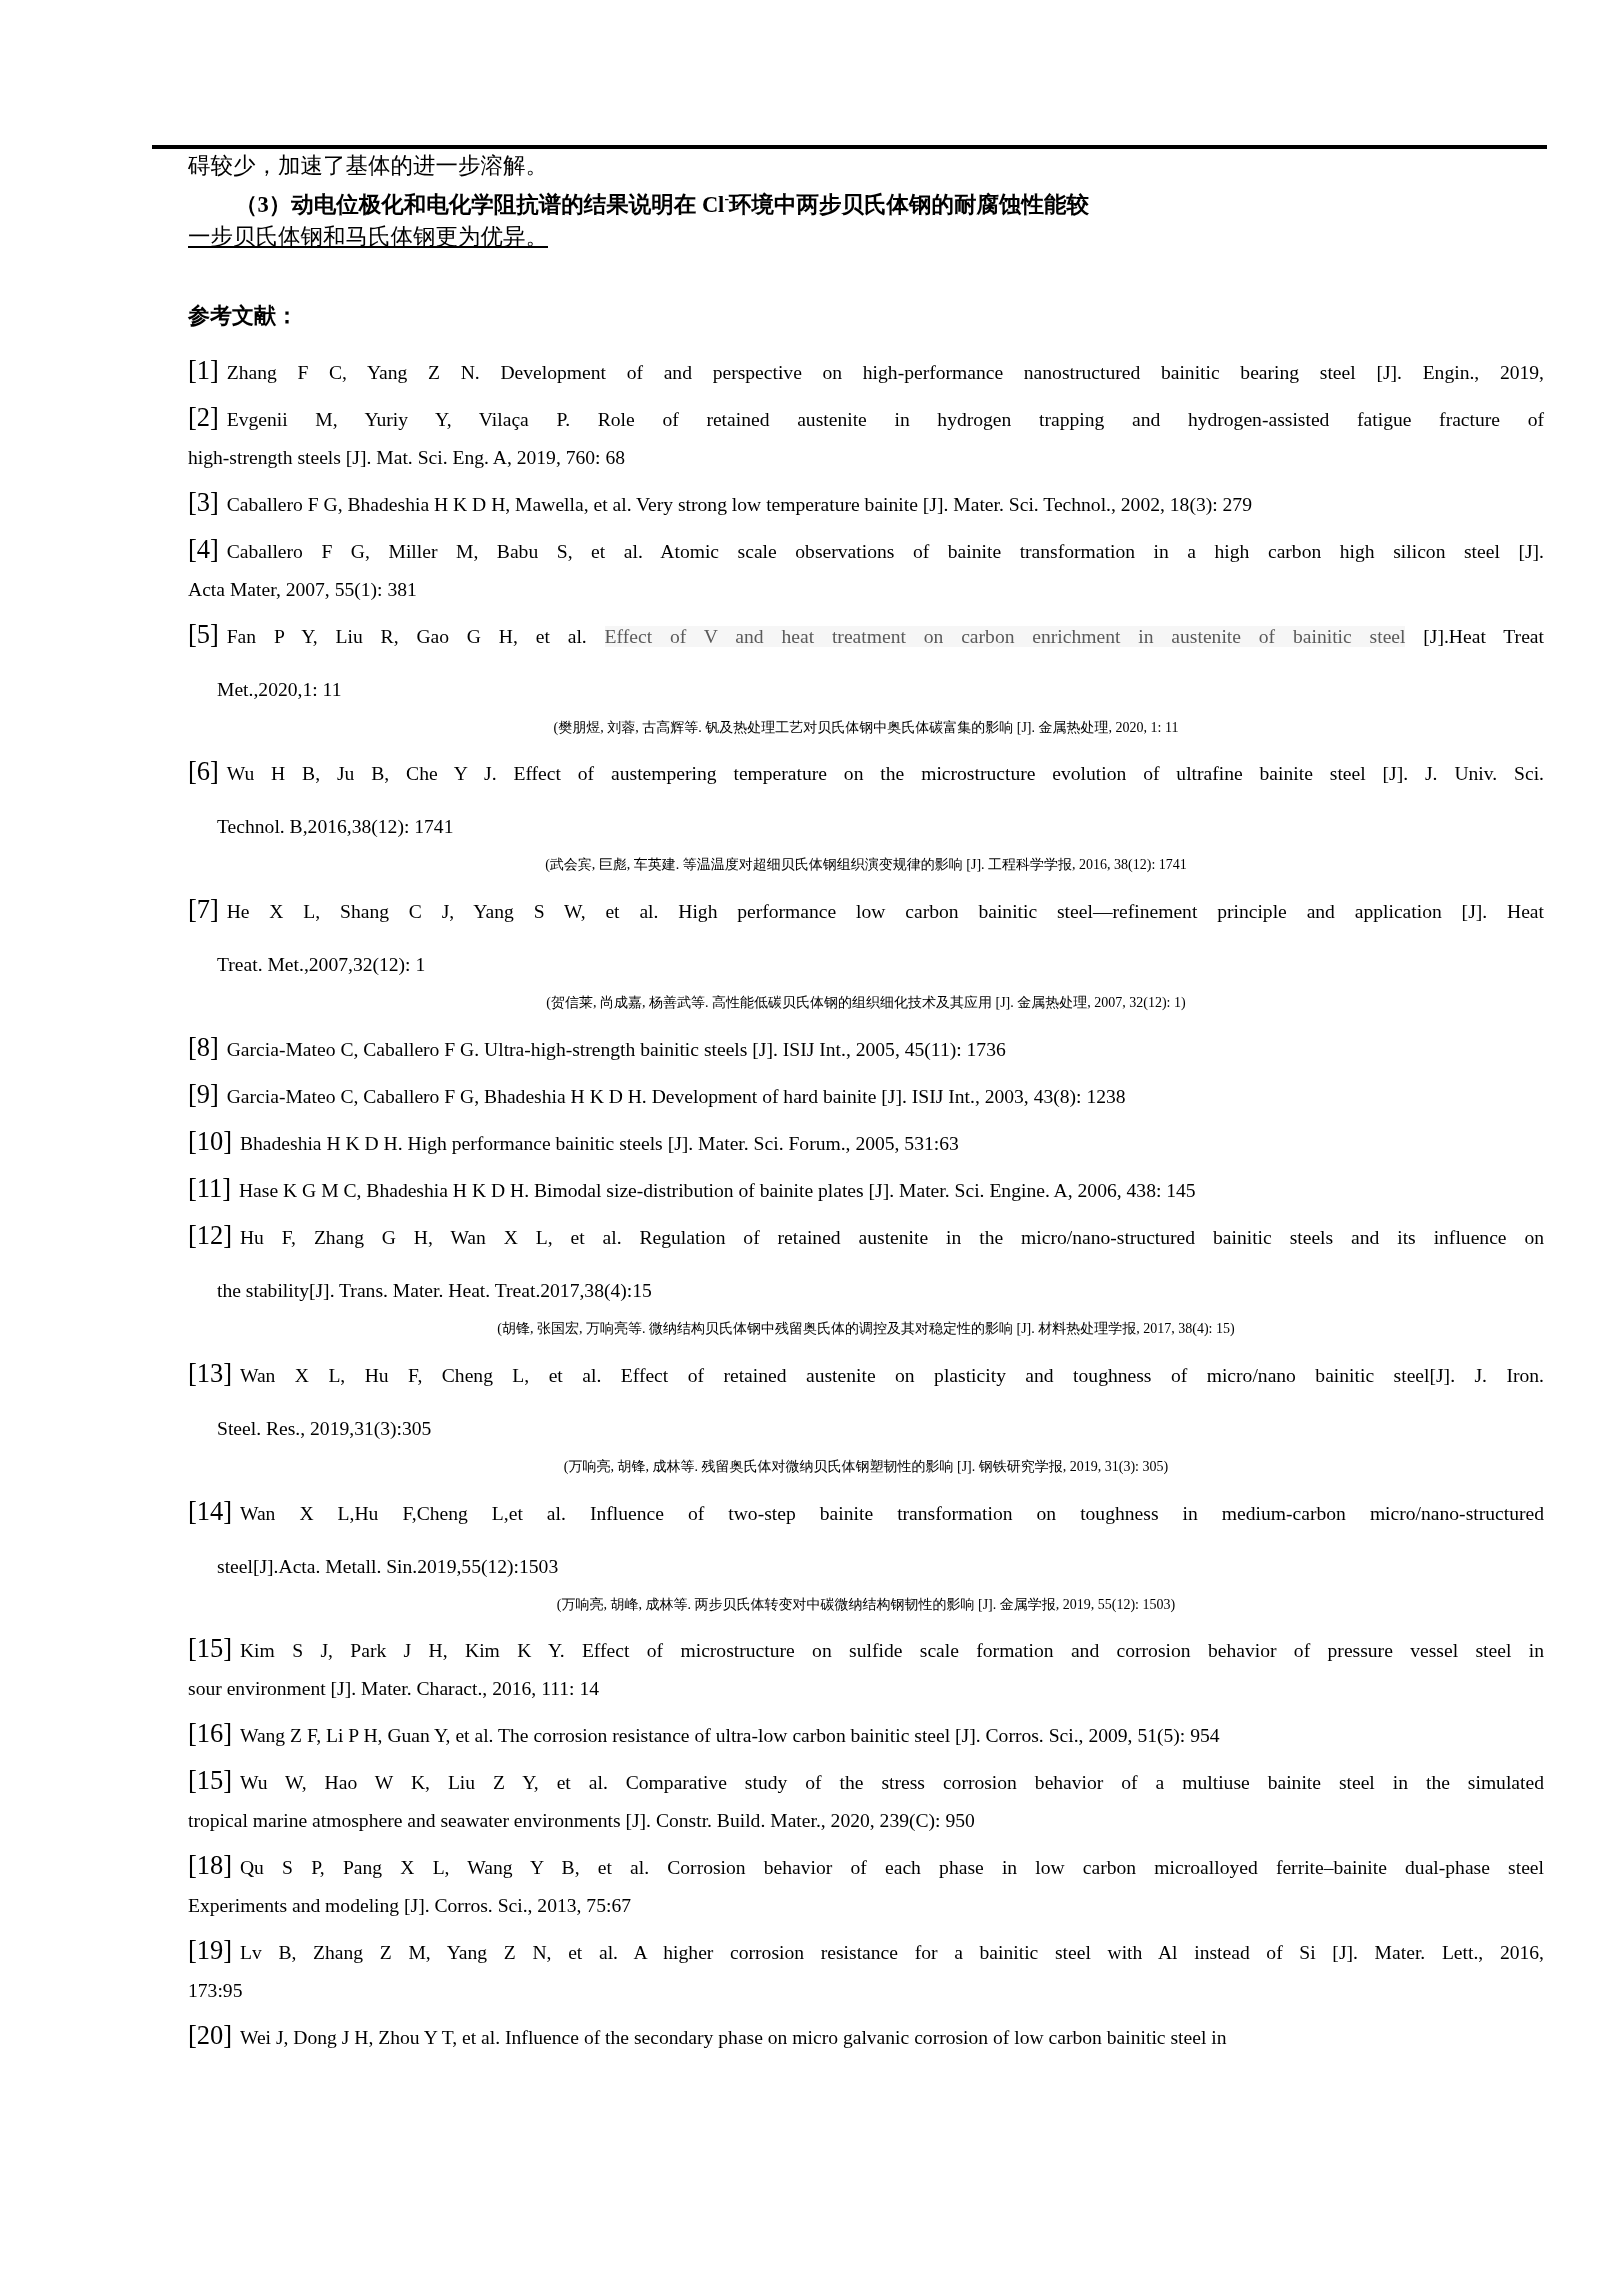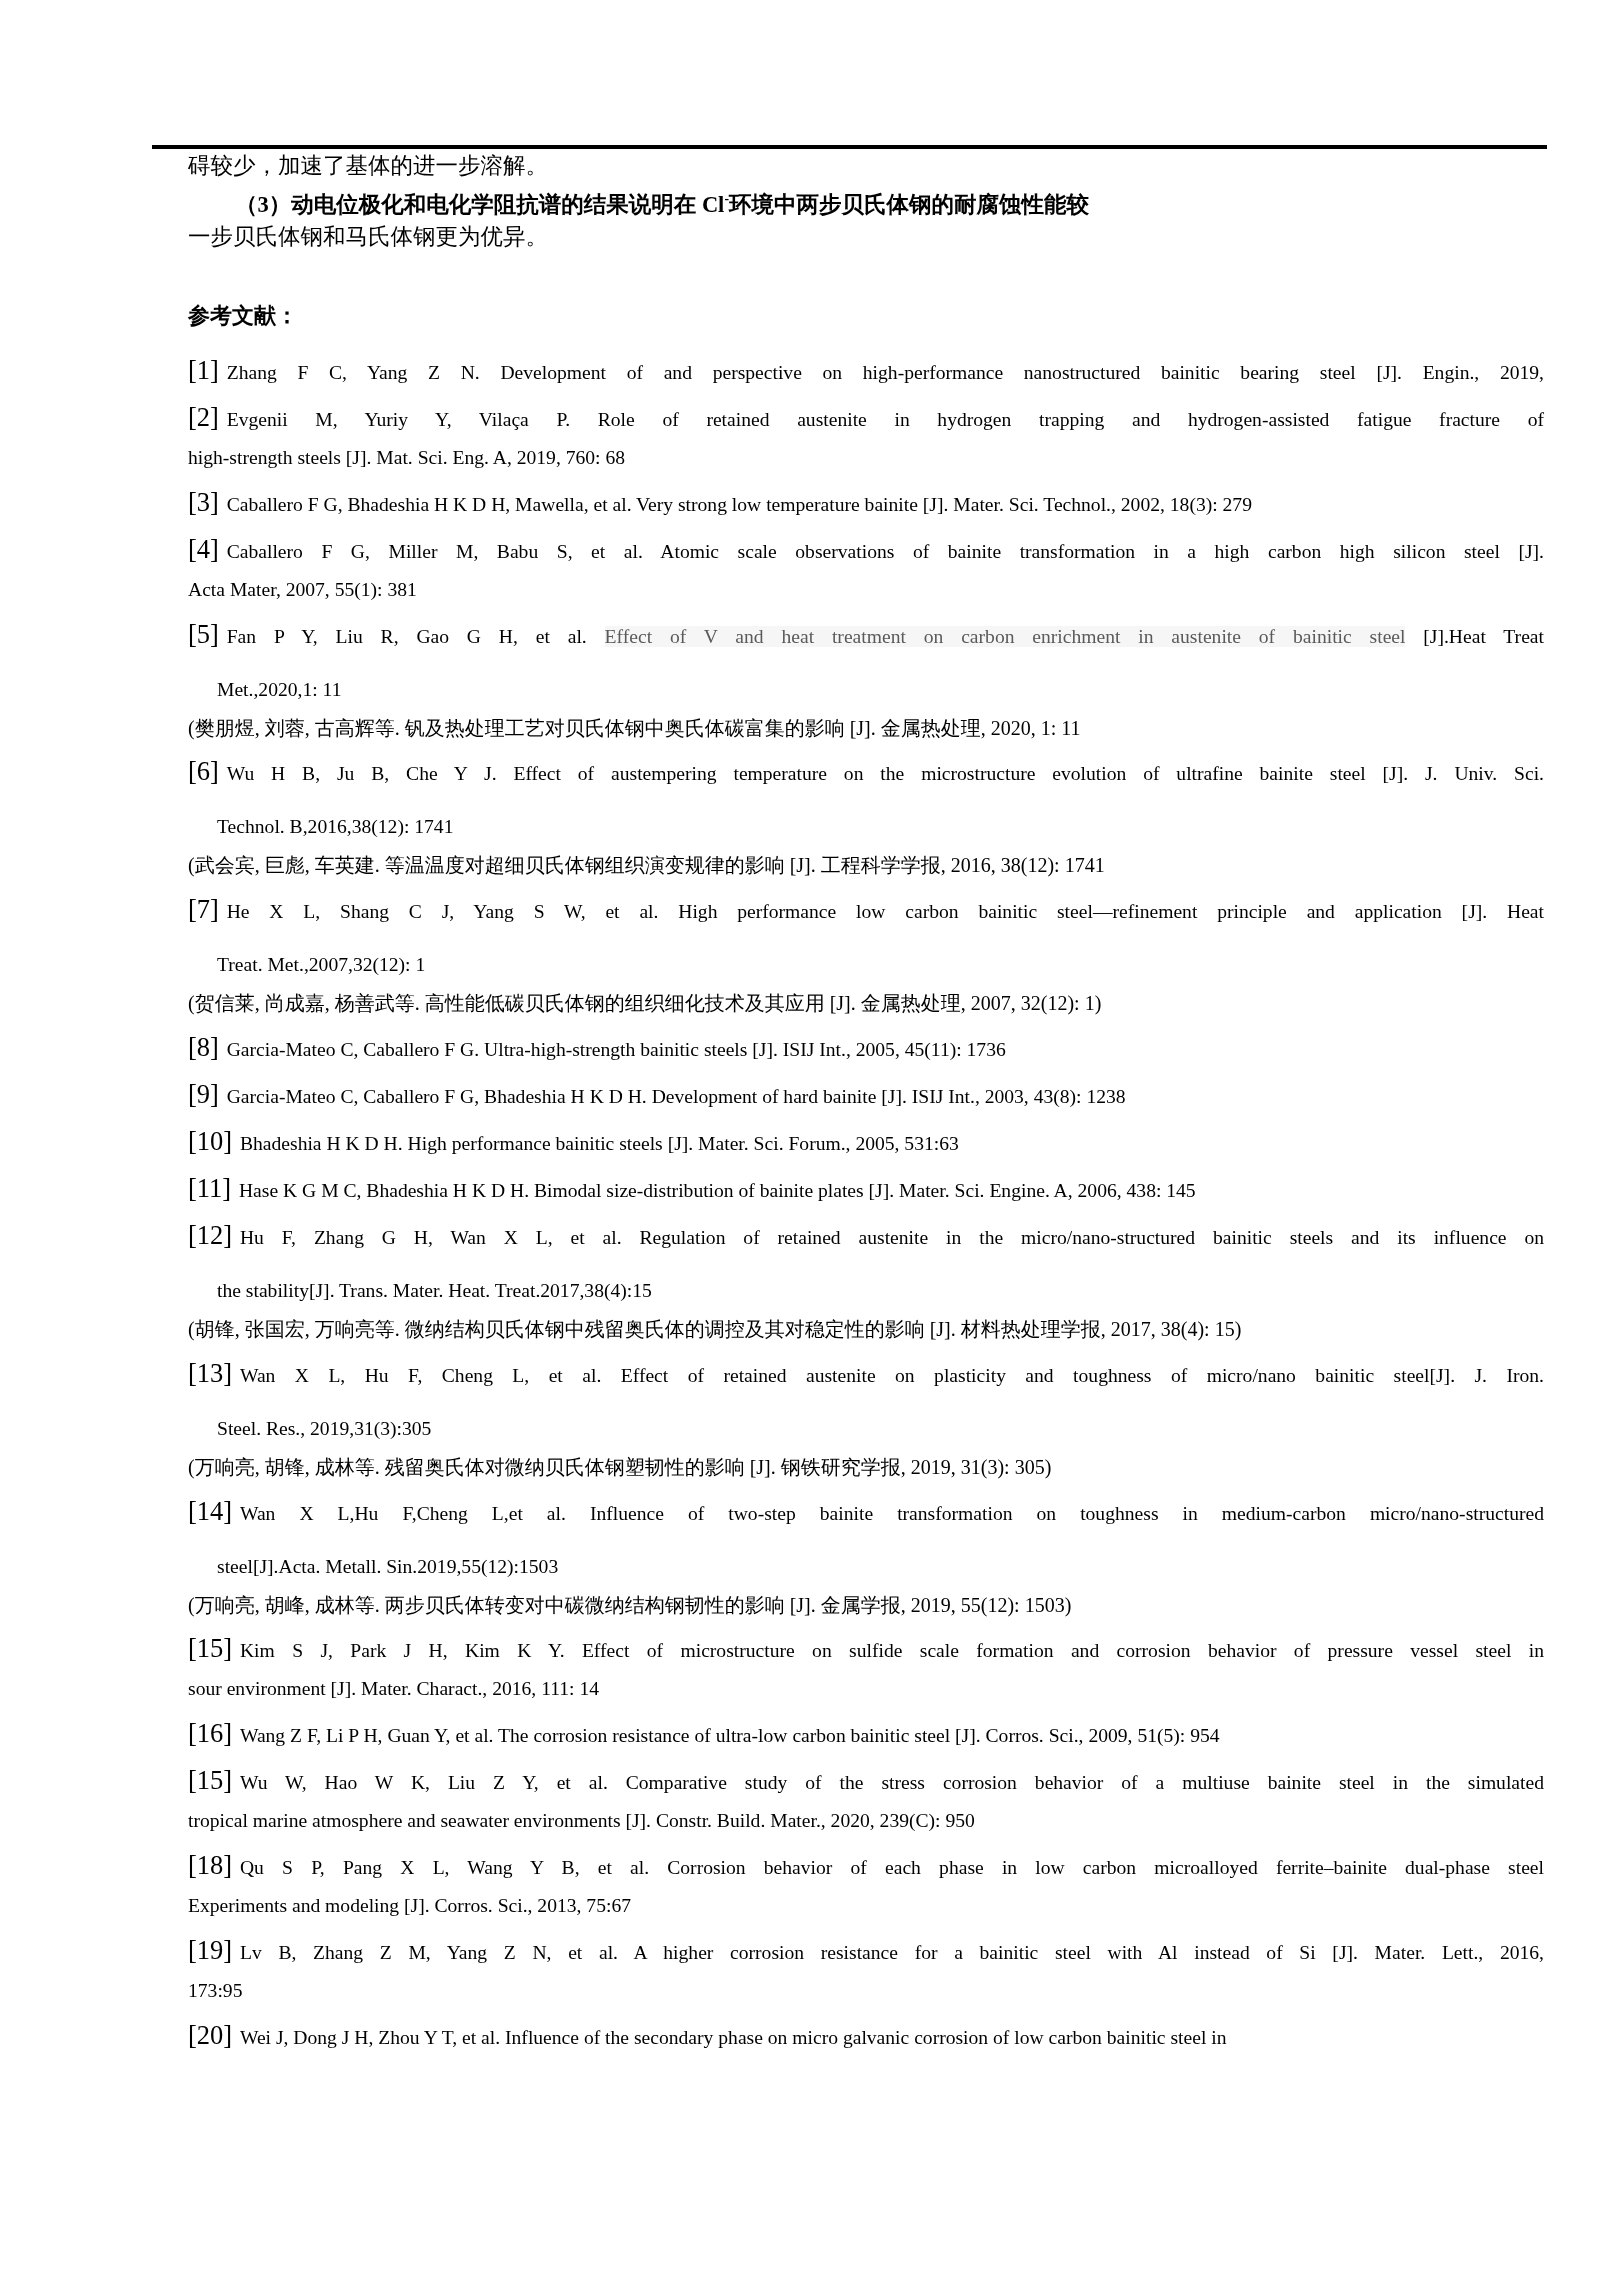--- a/index.html
+++ b/index.html
@@ -26,21 +26,21 @@
   }
   .intro p {
     margin: 0;
     font-size: 22.5px;
     line-height: 33px;
     text-align: justify;
   }
   .p1 { margin-top: 47px; }
   .p2 { margin-top: 33px; text-indent: 47px; font-weight: bold; }
   .p2 sup { font-size: 13.7px; }
-  .p3 { margin-top: 19.6px; }
+  .p3 { margin-top: 19.6px; text-decoration: underline; }
   .refs-heading {
     margin: 45px 0 0 0;
     font-size: 22px;
     line-height: 35px;
     font-weight: bold;
   }
   .refs {
     margin-top: 17.6px;
   }
   .ref {
@@ -53,23 +53,24 @@
   .just {
     text-align: justify;
     text-align-last: justify;
   }
   .hang .l2 { padding-left: 29px; margin-top: 15px; }
   .refnum {
     font-size: 26.5px;
     margin-right: 7.8px;
   }
   .cn {
-    font-size: 20px;
+    font-size: 14px;
     line-height: 38px;
     margin: 0 0 5.9px 0;
+    text-align: center;
   }
   .hl {
     background: var(--highlight_bg, #f6f6f6);
     color: var(--highlight_text, #5a5a5a);
   }
 </style>
 </head>
 <body>
 
 <div class="page">

